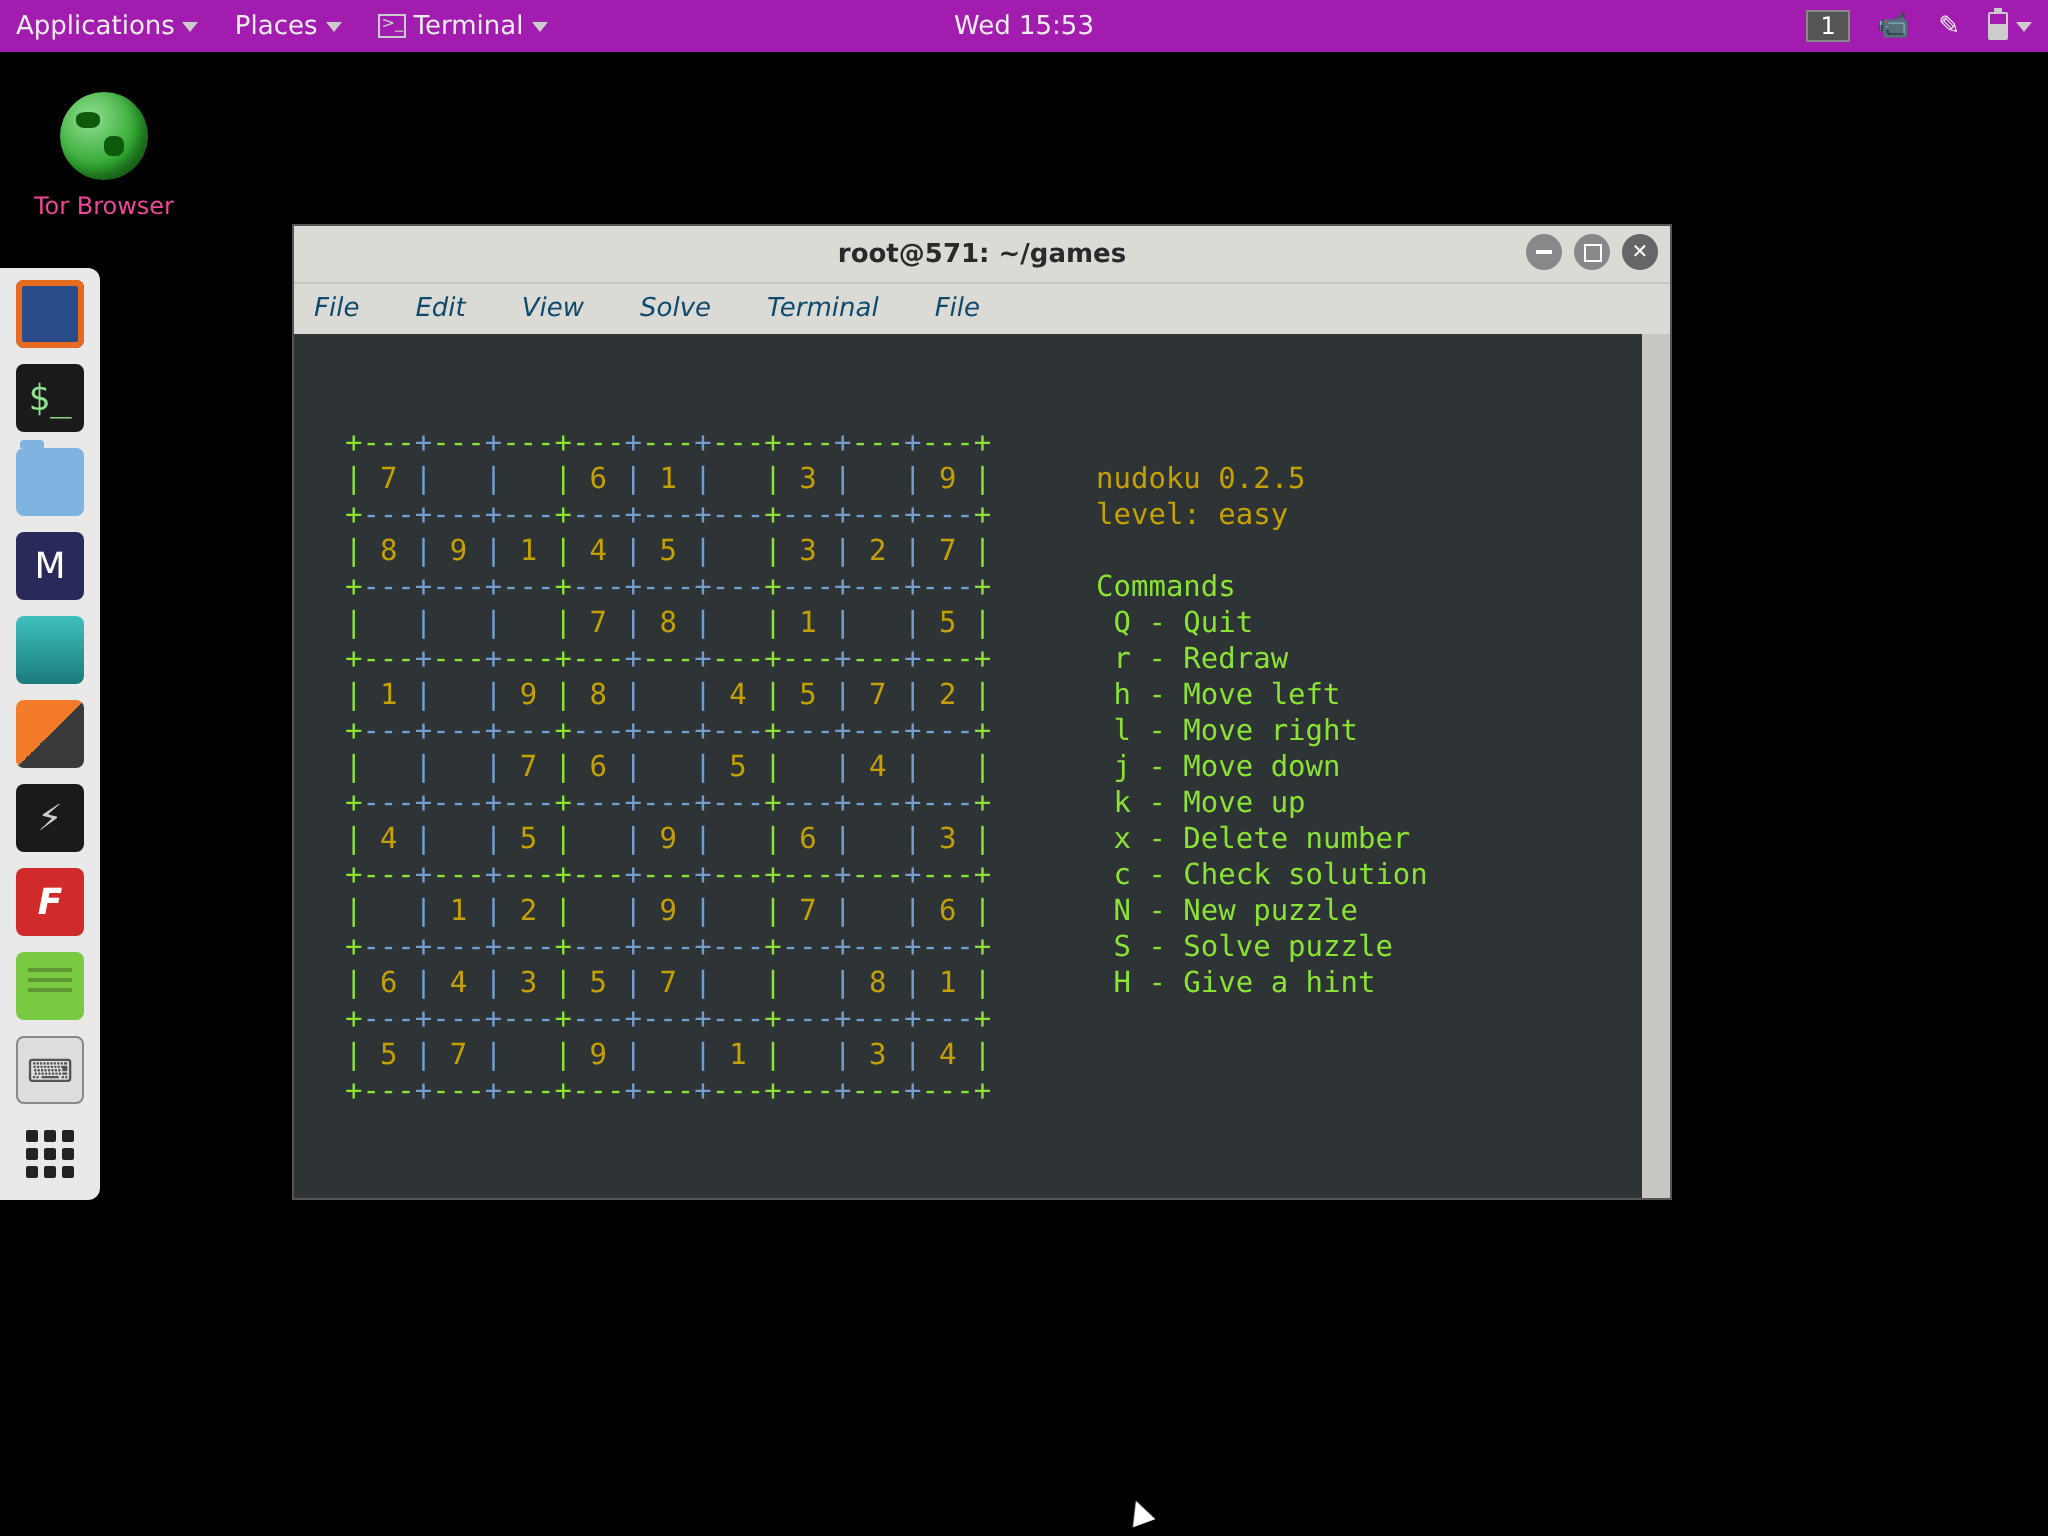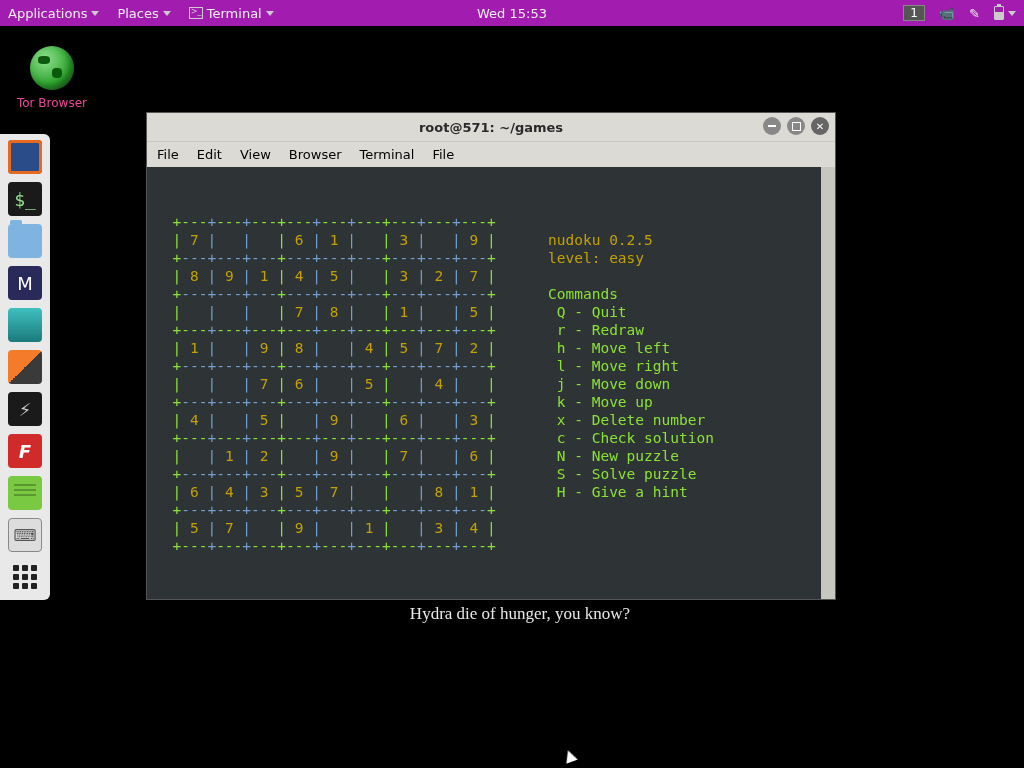--- a/index.html
+++ b/index.html
@@ -87,22 +87,22 @@
     position: relative; font-size: 13px; color:#2a2a2a; font-weight:bold;
   }
   .winbtns { position:absolute; right:6px; top:4px; display:flex; gap:6px; }
   .winbtn { width:18px;height:18px;border-radius:50%;background:#888;color:#fff;display:flex;align-items:center;justify-content:center;font-size:11px;cursor:pointer; }
   .winbtn.min::after{content:"";width:8px;height:2px;background:#fff;}
   .winbtn.max::after{content:"";width:7px;height:7px;border:1.5px solid #fff;}
   .winbtn.close{background:#666;}
   .winbtn.close::after{content:"✕";font-size:10px;}
   .menubar {
     height: 26px; background:#dcdad5; border-top:1px solid #c8c6c0;
-    display:flex; align-items:center; gap:18px; padding:0 10px;
-    font-size:13px; color:#000000;
+    display:flex; align-items:center; gap:28px; padding:0 10px;
+    font-size:13px; color:#0c4a6e;font-style:italic;
   }
   .menubar span{cursor:pointer;}
   .term-body {
     flex:1; background:#2e3436; position:relative;
     display:flex;
   }
   .term-content {
     flex:1; padding: 10px 8px 8px 8px;
     font-family: "DejaVu Sans Mono","Liberation Mono",monospace;
     font-size: 14.5px; line-height: 18px;
@@ -201,21 +201,21 @@
     <div class="winbtns">
       <div class="winbtn min"></div>
       <div class="winbtn max"></div>
       <div class="winbtn close"></div>
     </div>
   </div>
   <div class="menubar">
     <span>File</span>
     <span>Edit</span>
     <span>View</span>
-    <span>Browser</span>
+    <span>Solve</span>
     <span>Terminal</span>
     <span>File</span>
   </div>
   <div class="term-body">
     <div class="term-content" id="term">
 
   <span class="c-green">+</span><span class="c-green">---</span><span class="c-blue">+</span><span class="c-green">---</span><span class="c-blue">+</span><span class="c-green">---</span><span class="c-green">+</span><span class="c-green">---</span><span class="c-blue">+</span><span class="c-green">---</span><span class="c-blue">+</span><span class="c-green">---</span><span class="c-green">+</span><span class="c-green">---</span><span class="c-blue">+</span><span class="c-green">---</span><span class="c-blue">+</span><span class="c-green">---</span><span class="c-green">+</span>
   <span class="c-green">|</span> <span class="c-yel">7</span> <span class="c-blue">|</span>   <span class="c-blue">|</span>   <span class="c-green">|</span> <span class="c-yel">6</span> <span class="c-blue">|</span> <span class="c-yel">1</span> <span class="c-blue">|</span>   <span class="c-green">|</span> <span class="c-yel">3</span> <span class="c-blue">|</span>   <span class="c-blue">|</span> <span class="c-yel">9</span> <span class="c-green">|</span>      <span class="c-yel">nudoku 0.2.5</span>
   <span class="c-green">+</span><span class="c-blue">---</span><span class="c-blue">+</span><span class="c-blue">---</span><span class="c-blue">+</span><span class="c-blue">---</span><span class="c-green">+</span><span class="c-blue">---</span><span class="c-blue">+</span><span class="c-blue">---</span><span class="c-blue">+</span><span class="c-blue">---</span><span class="c-green">+</span><span class="c-blue">---</span><span class="c-blue">+</span><span class="c-blue">---</span><span class="c-blue">+</span><span class="c-blue">---</span><span class="c-green">+</span>      <span class="c-yel">level: easy</span>
   <span class="c-green">|</span> <span class="c-yel">8</span> <span class="c-blue">|</span> <span class="c-yel">9</span> <span class="c-blue">|</span> <span class="c-yel">1</span> <span class="c-green">|</span> <span class="c-yel">4</span> <span class="c-blue">|</span> <span class="c-yel">5</span> <span class="c-blue">|</span>   <span class="c-green">|</span> <span class="c-yel">3</span> <span class="c-blue">|</span> <span class="c-yel">2</span> <span class="c-blue">|</span> <span class="c-yel">7</span> <span class="c-green">|</span>      
@@ -232,16 +232,15 @@
   <span class="c-green">+</span><span class="c-blue">---</span><span class="c-blue">+</span><span class="c-blue">---</span><span class="c-blue">+</span><span class="c-blue">---</span><span class="c-green">+</span><span class="c-blue">---</span><span class="c-blue">+</span><span class="c-blue">---</span><span class="c-blue">+</span><span class="c-blue">---</span><span class="c-green">+</span><span class="c-blue">---</span><span class="c-blue">+</span><span class="c-blue">---</span><span class="c-blue">+</span><span class="c-blue">---</span><span class="c-green">+</span>      <span class="c-green"> S - Solve puzzle</span>
   <span class="c-green">|</span> <span class="c-yel">6</span> <span class="c-blue">|</span> <span class="c-yel">4</span> <span class="c-blue">|</span> <span class="c-yel">3</span> <span class="c-green">|</span> <span class="c-yel">5</span> <span class="c-blue">|</span> <span class="c-yel">7</span> <span class="c-blue">|</span>   <span class="c-green">|</span>   <span class="c-blue">|</span> <span class="c-yel">8</span> <span class="c-blue">|</span> <span class="c-yel">1</span> <span class="c-green">|</span>      <span class="c-green"> H - Give a hint</span>
   <span class="c-green">+</span><span class="c-blue">---</span><span class="c-blue">+</span><span class="c-blue">---</span><span class="c-blue">+</span><span class="c-blue">---</span><span class="c-green">+</span><span class="c-blue">---</span><span class="c-blue">+</span><span class="c-blue">---</span><span class="c-blue">+</span><span class="c-blue">---</span><span class="c-green">+</span><span class="c-blue">---</span><span class="c-blue">+</span><span class="c-blue">---</span><span class="c-blue">+</span><span class="c-blue">---</span><span class="c-green">+</span>
   <span class="c-green">|</span> <span class="c-yel">5</span> <span class="c-blue">|</span> <span class="c-yel">7</span> <span class="c-blue">|</span>   <span class="c-green">|</span> <span class="c-yel">9</span> <span class="c-blue">|</span>   <span class="c-blue">|</span> <span class="c-yel">1</span> <span class="c-green">|</span>   <span class="c-blue">|</span> <span class="c-yel">3</span> <span class="c-blue">|</span> <span class="c-yel">4</span> <span class="c-green">|</span>
   <span class="c-green">+</span><span class="c-green">---</span><span class="c-blue">+</span><span class="c-green">---</span><span class="c-blue">+</span><span class="c-green">---</span><span class="c-green">+</span><span class="c-green">---</span><span class="c-blue">+</span><span class="c-green">---</span><span class="c-blue">+</span><span class="c-green">---</span><span class="c-green">+</span><span class="c-green">---</span><span class="c-blue">+</span><span class="c-green">---</span><span class="c-blue">+</span><span class="c-green">---</span><span class="c-green">+</span></div>
     <div class="scrollbar"></div>
   </div>
 </div>
 
 <div class="subtitles">
-  <div>Hydra die of hunger, you know?</div>
 </div>
 
 <div class="cursor-arrow"></div>
 
 </body></html>

